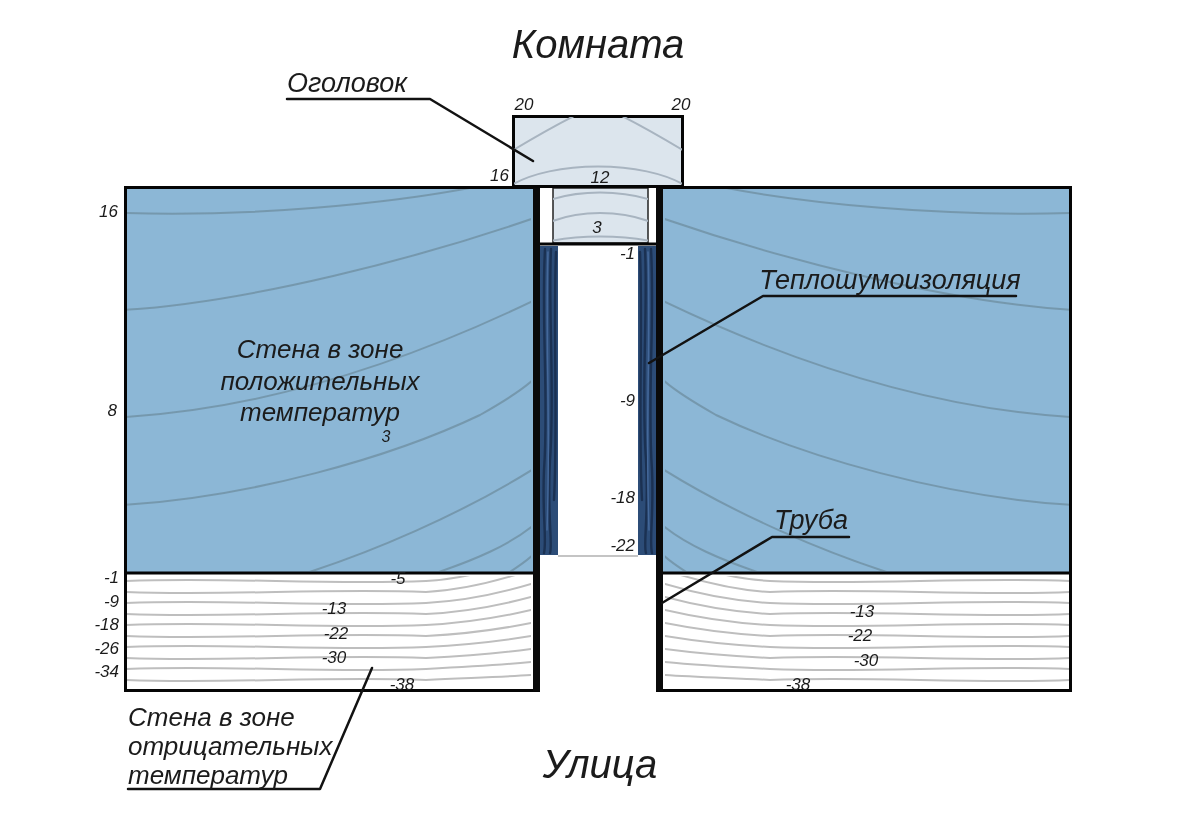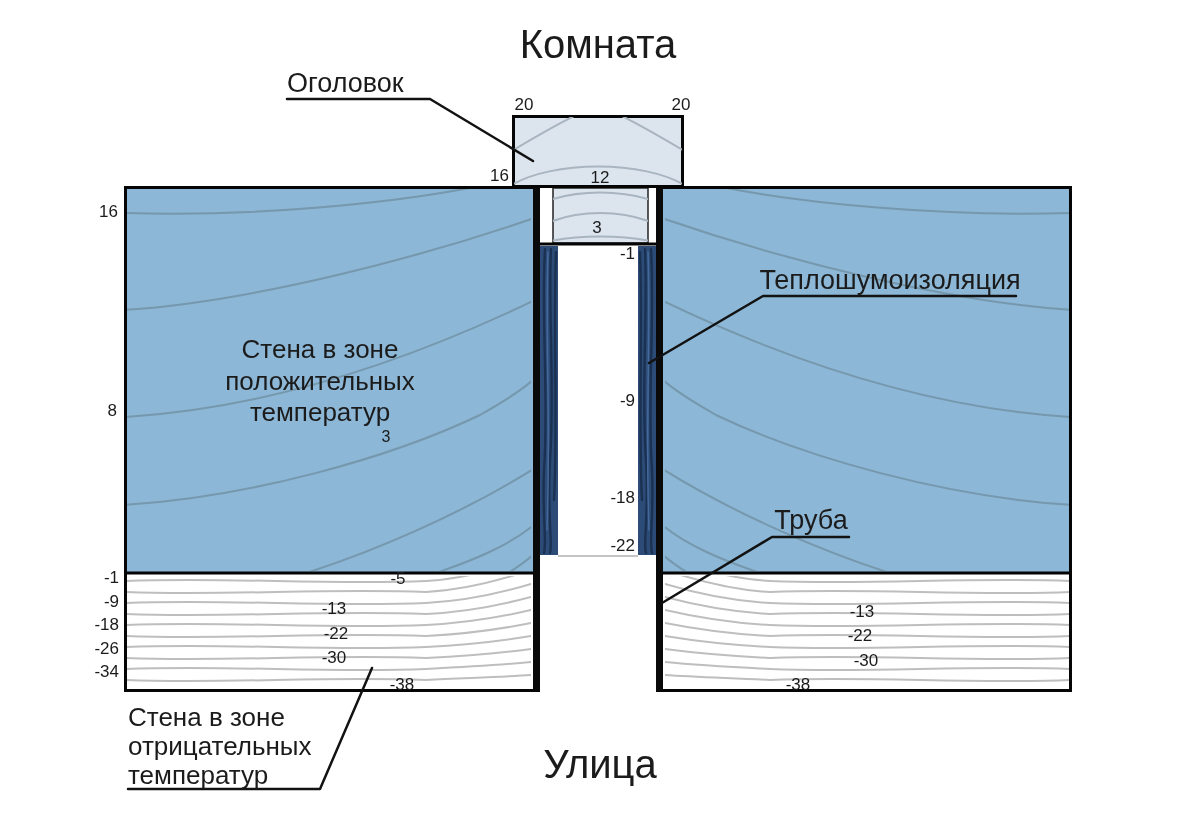--- a/index.html
+++ b/index.html
@@ -1,17 +1,17 @@
 <!DOCTYPE html>
 <html><head>
 <meta charset="utf-8">
 <style>
   html,body{margin:0;padding:0;background:#ffffff;}
   .stage{position:relative;width:1196px;height:827px;background:#ffffff;overflow:hidden;
-         font-family:"Liberation Sans","DejaVu Sans",sans-serif;}
+         font-family:"Liberation Sans","DejaVu Sans",sans-serif;font-style:italic;}
   svg{position:absolute;left:0;top:0;}
   text{fill:#1B1B1B;font-family:"Liberation Sans","DejaVu Sans",sans-serif;}
   .title{font-size:40px;}
   .callout{font-size:27px;}
   .zone{font-size:26px;}
   .num{font-size:17px;}
   .numsm{font-size:16px;}
   .iso-pos{stroke:#7496AB;stroke-width:2;fill:none;opacity:.95;}
   .iso-cap{stroke:#A8B4C0;stroke-width:2;fill:none;}
   .iso-neg{stroke:#BEBEBE;stroke-width:2;fill:none;stroke-linecap:round;}

